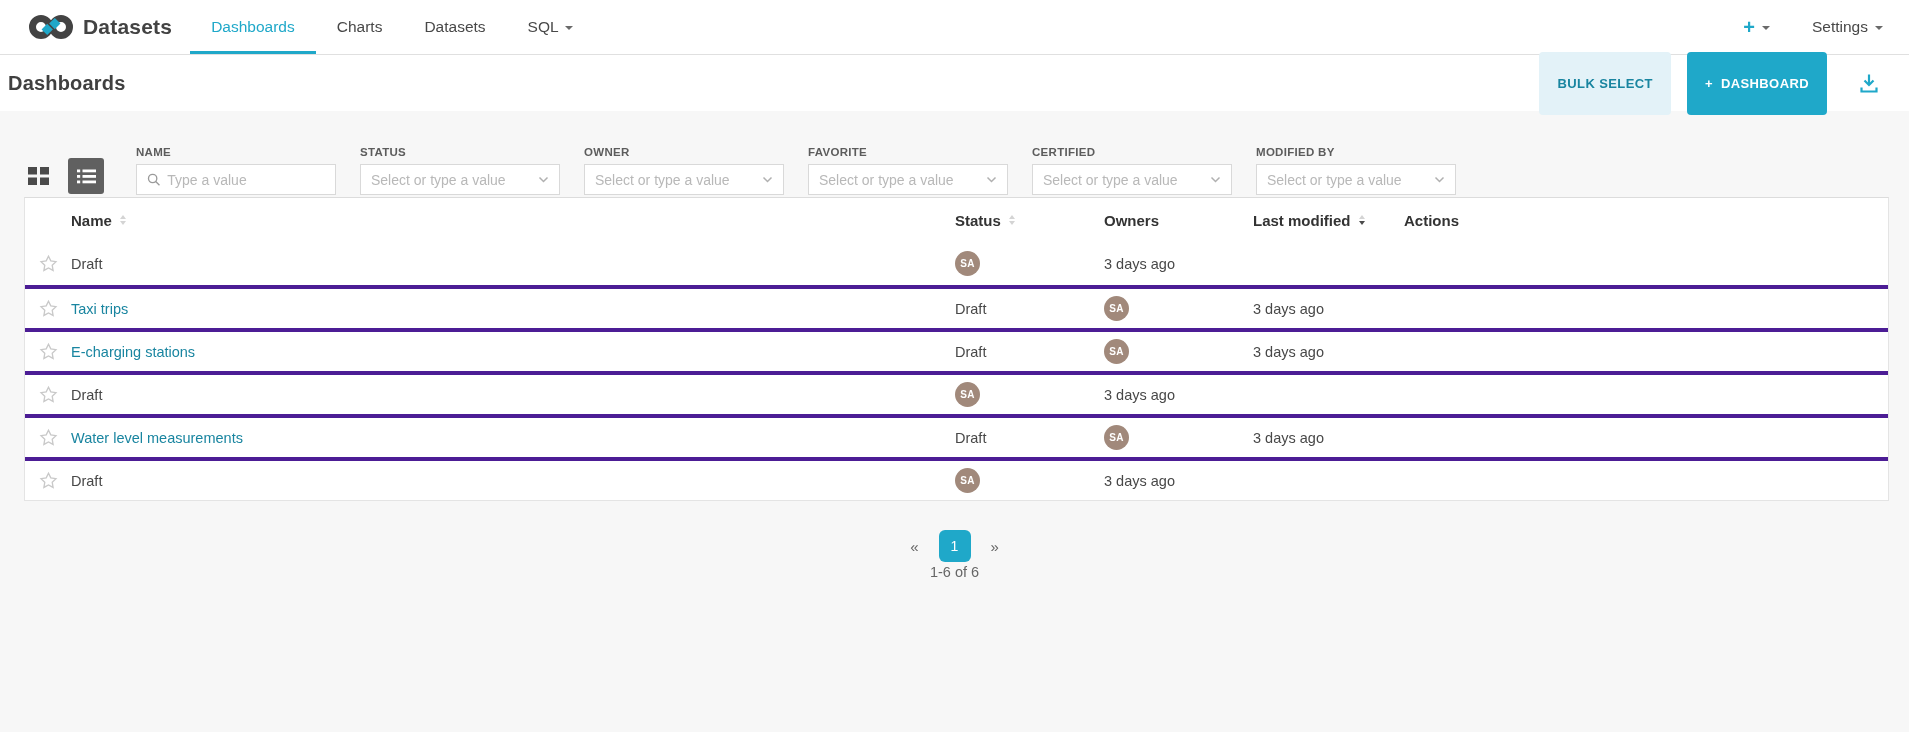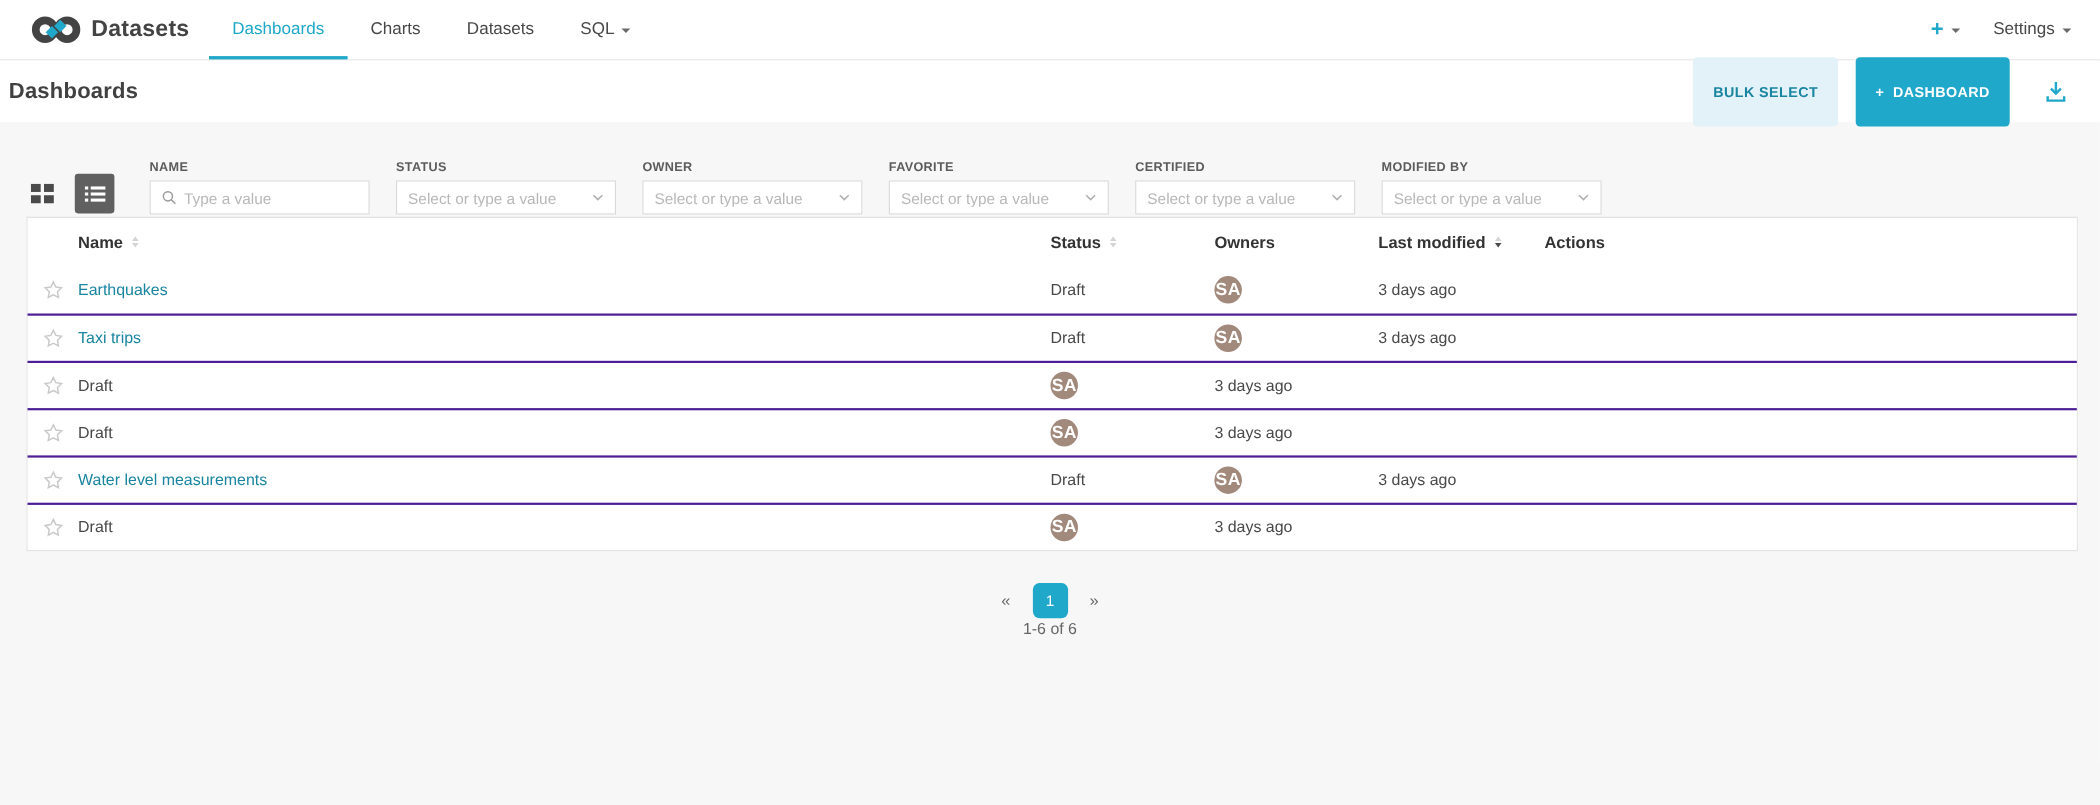--- a/index.html
+++ b/index.html
@@ -14,21 +14,21 @@
   .brand-name { font-size:21px; font-weight:bold; color:#434343; letter-spacing:.2px; }
   .nav-menu { display:flex; margin-left:18px; }
   .nav-item { display:flex; align-items:center; gap:6px; padding:0 21px; font-size:15.5px;
               color:#484848; cursor:pointer; border-bottom:3px solid transparent; padding-top:3px; }
   .nav-item.active { color:var(--accent); border-bottom-color:var(--accent); }
   .caret { width:0; height:0; border-left:4px solid transparent; border-right:4px solid transparent;
            border-top:4.5px solid #6a6a6a; display:inline-block; margin-top:2px; }
   .nav-right { margin-left:auto; display:flex; align-items:center; gap:30px; }
   .nav-plus { display:flex; align-items:center; gap:7px; cursor:pointer; }
   .nav-plus .plus { color:var(--accent); font-size:20px; font-weight:bold; line-height:1; }
-  .nav-settings { display:flex; align-items:center; gap:7px; font-size:15.5px; color:#484848; cursor:pointer; }
+  .nav-settings { display:flex; align-items:center; gap:7px; font-size:15.5px; color:#484848; cursor:pointer;margin-left:12px; }
 
   
   .page-header { height:56px; background:#fff; display:flex; align-items:center;
                  padding:0 26px 0 8px; }
   .page-title { font-size:20px; font-weight:bold; color:#404040; letter-spacing:.2px; }
   .header-actions { margin-left:auto; display:flex; align-items:center; gap:16px; }
   .btn { border:none; border-radius:4px; font-family:inherit; font-weight:bold; font-size:13px;
          letter-spacing:.4px; padding:24px 18px; cursor:pointer; }
   .btn-secondary { background:#e3f2f8; color:#1985A0; }
   .btn-primary { background:var(--accent); color:#fff; display:flex; align-items:center; gap:8px; }
@@ -56,27 +56,27 @@
   .tgrid { display:grid; grid-template-columns:46px 884px 149px 149px 151px 1fr; align-items:center; height:43px; }
   .thead { height:44px; }
   .th { font-size:15px; font-weight:bold; color:#333; display:flex; align-items:center; gap:8px; }
   .th.sortable { cursor:pointer; }
   .sort { display:flex; flex-direction:column; gap:2px; }
   .tri-up { width:0; height:0; border-left:3.5px solid transparent; border-right:3.5px solid transparent;
             border-bottom:4px solid #d4d4d4; }
   .tri-down { width:0; height:0; border-left:3.5px solid transparent; border-right:3.5px solid transparent;
               border-top:4px solid #d4d4d4; }
   .tri-down.dark { border-top-color:#4a4a4a; }
-  .trow { border-top:2px solid #4c1d95; }
+  .trow { border-top:4px solid #4c1d95; }
   .trow:first-of-type { border-top:none; }
   .cell-star { display:flex; justify-content:center; cursor:pointer; }
   .name-link { color:var(--link); font-size:14.5px; cursor:pointer; text-decoration:none; }
   .cell-text { font-size:14.5px; color:#484848; }
   .avatar { width:25px; height:25px; border-radius:50%; background:var(--avatar); color:#fff;
-            font-size:16px; font-weight:bold; display:flex; align-items:center; justify-content:center;
+            font-size:10px; font-weight:bold; display:flex; align-items:center; justify-content:center;
             letter-spacing:.3px; }
 
   
   .pagination { margin-top:29px; display:flex; justify-content:center; align-items:center; gap:10px; }
   .page-arrow { font-size:15px; color:#666; padding:6px 10px; cursor:pointer; background:none; border:none; font-family:inherit; }
   .page-num { width:32px; height:32px; border-radius:6px; background:var(--accent); color:#fff;
               font-size:14px; display:flex; align-items:center; justify-content:center; cursor:pointer; border:none; font-family:inherit; }
   .page-summary { margin-top:2px; text-align:center; font-size:14.5px; color:#666; }
 </style>
 </head>
@@ -259,23 +259,20 @@
     </div>
 
     <div>
 
         <div class="tgrid trow">
           <div class="cell-star">
             <svg width="19" height="19" viewBox="0 0 24 24" fill="none" stroke="#c9c9c9" stroke-width="1.7">
               <path d="M12 2.8l2.9 5.9 6.5.95-4.7 4.6 1.1 6.5L12 17.7l-5.8 3.05 1.1-6.5-4.7-4.6 6.5-.95z"></path>
             </svg>
           </div>
-          <div>
-            <a class="name-link">Earthquakes</a>
-          </div>
           <div class="cell-text">Draft</div>
           <div>
             <span class="avatar">SA</span>
           </div>
           <div class="cell-text">3 days ago</div>
           <div></div>
         </div>
 
         <div class="tgrid trow">
           <div class="cell-star">
@@ -292,20 +289,23 @@
           </div>
           <div class="cell-text">3 days ago</div>
           <div></div>
         </div>
 
         <div class="tgrid trow">
           <div class="cell-star">
             <svg width="19" height="19" viewBox="0 0 24 24" fill="none" stroke="#c9c9c9" stroke-width="1.7">
               <path d="M12 2.8l2.9 5.9 6.5.95-4.7 4.6 1.1 6.5L12 17.7l-5.8 3.05 1.1-6.5-4.7-4.6 6.5-.95z"></path>
             </svg>
+          </div>
+          <div>
+            <a class="name-link">E-charging stations</a>
           </div>
           <div class="cell-text">Draft</div>
           <div>
             <span class="avatar">SA</span>
           </div>
           <div class="cell-text">3 days ago</div>
           <div></div>
         </div>
 
         <div class="tgrid trow">

